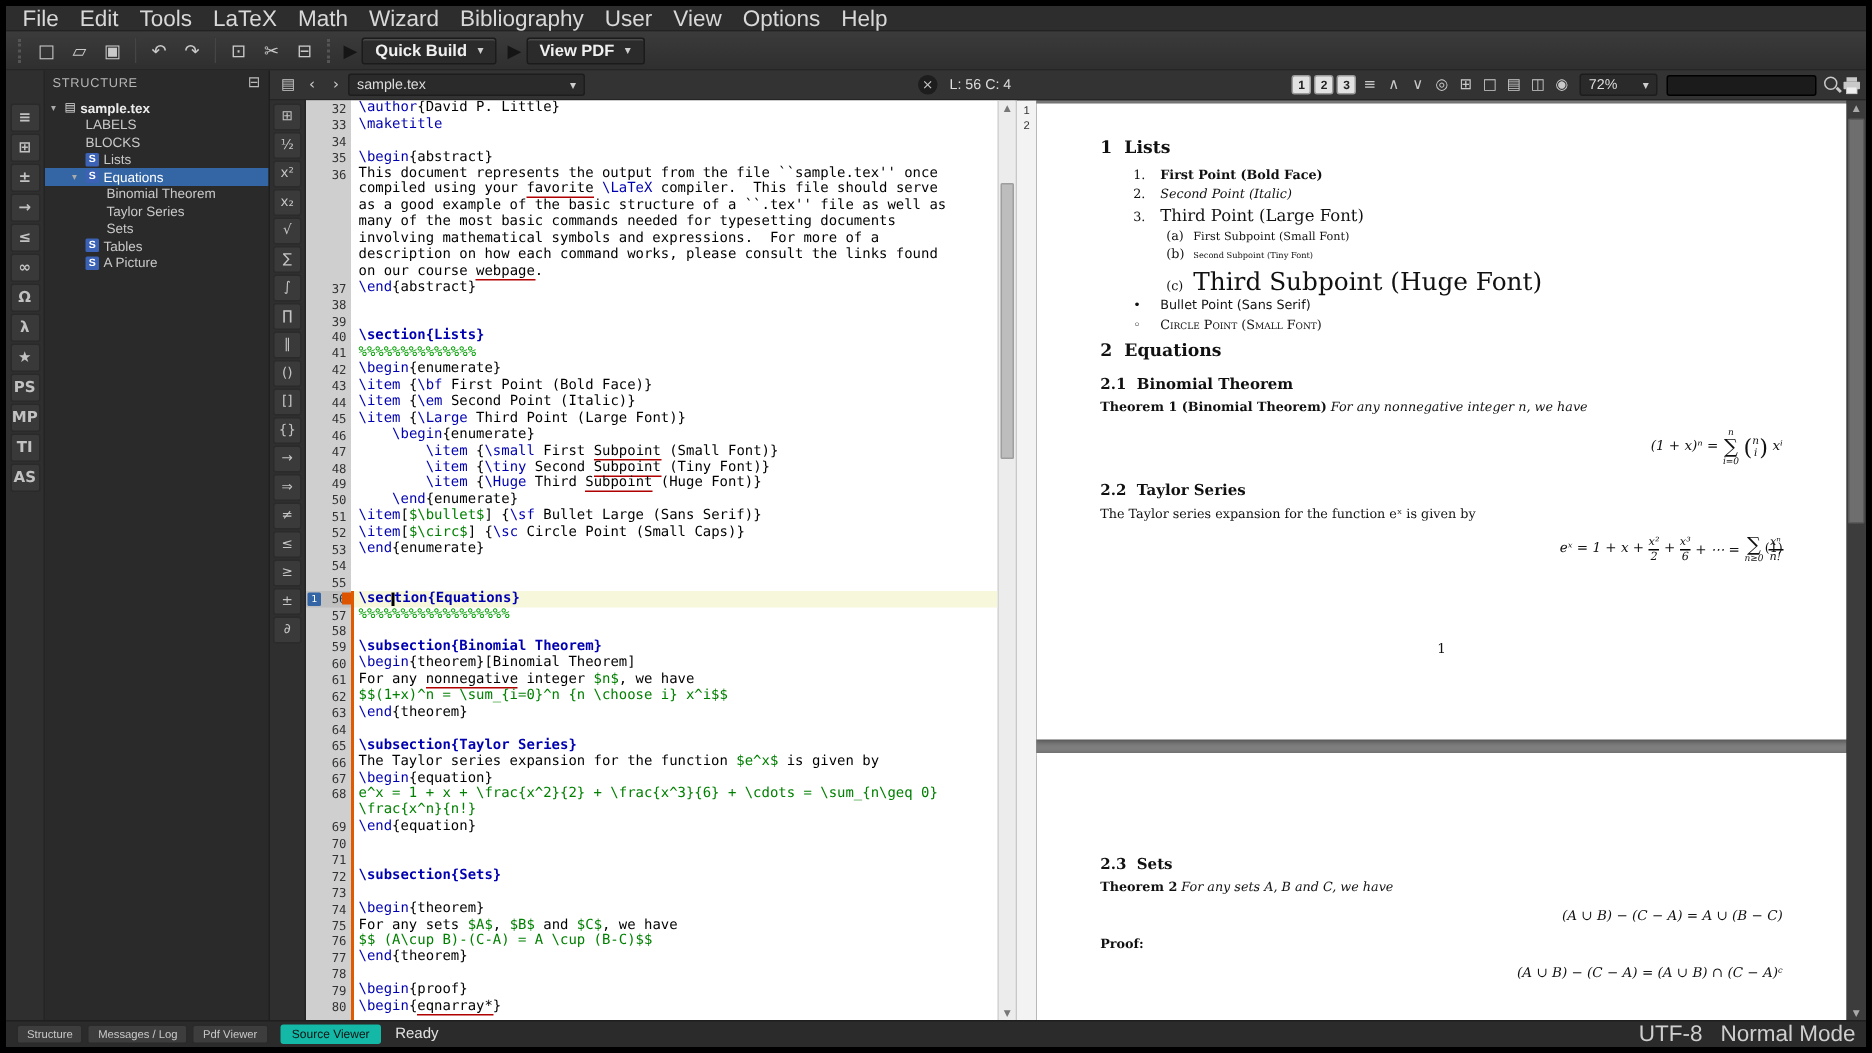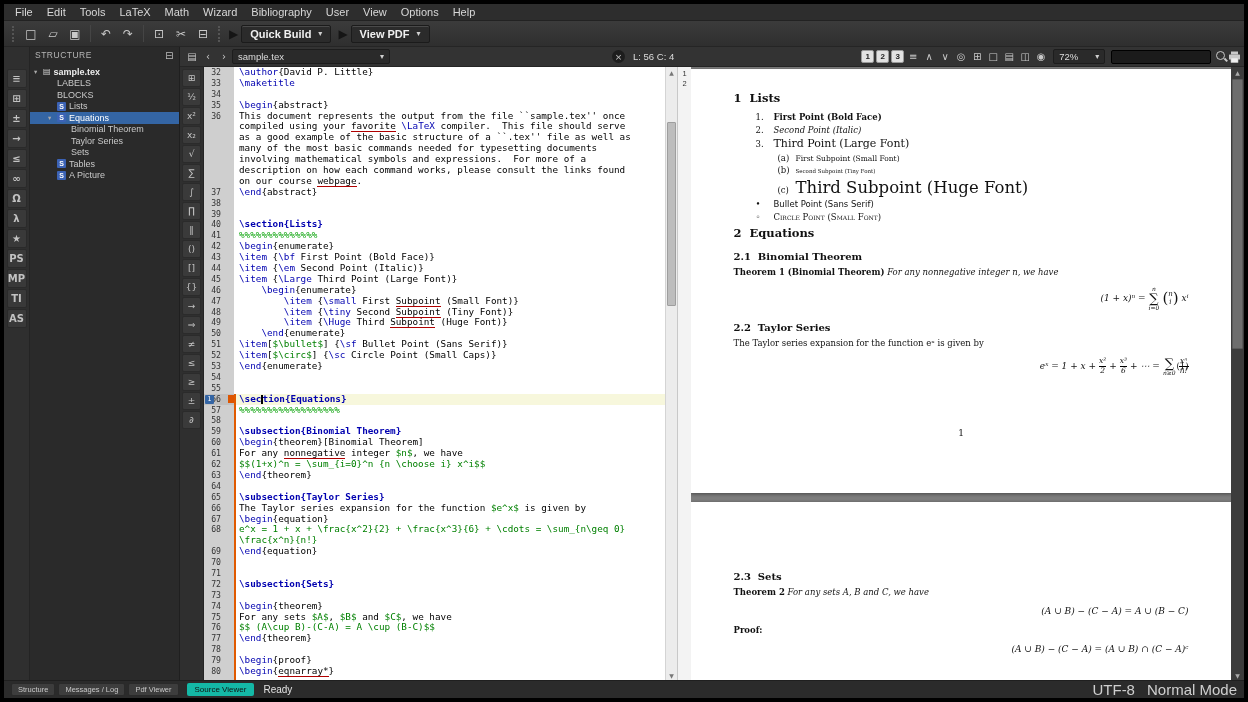--- a/index.html
+++ b/index.html
@@ -1,21 +1,21 @@
 <!DOCTYPE html>
 <html><head>
 <meta charset="utf-8">
 <style>
   *{margin:0;padding:0;box-sizing:border-box}
   html,body{width:1248px;height:702px;background:#000;overflow:hidden;font-family:"Liberation Sans",sans-serif}
   .window{position:absolute;inset:4px;background:#333;display:flex;flex-direction:column;overflow:hidden}
 
   
   .menubar{height:17px;background:#2d2d2d;border-bottom:1px solid #222;display:flex;align-items:center;padding-left:4px}
-  .menu-item{color:#d8d8d8;font-size:11px;padding:1px 7px;cursor:default}
+  .menu-item{color:#d8d8d8;font-size:15px;padding:1px 7px;cursor:default}
 
   
   .toolbar1{height:26px;background:linear-gradient(#3b3b3b,#2f2f2f);border-bottom:1px solid #252525;display:flex;align-items:center;padding-left:4px}
   .grp{display:flex;align-items:center}
   .grip{width:4px;height:16px;border-left:2px dotted #555;margin:0 4px}
   .tbtn{width:20px;height:20px;display:flex;align-items:center;justify-content:center;color:#c9c9c9;font-size:12px;margin:0 1px;border-radius:2px;font-family:"DejaVu Sans",sans-serif}
   .sep{width:1px;height:17px;background:#222;border-right:1px solid #454545;margin:0 4px}
   .runbtn{color:#151515;font-size:12px;margin:0 3px;font-family:"DejaVu Sans",sans-serif}
   .ddbtn{background:#2b2b2b;border:1px solid #1b1b1b;box-shadow:inset 0 1px 0 #4a4a4a;color:#f0f0f0;font-size:11px;font-weight:bold;height:18px;padding:0 8px;display:flex;gap:7px;align-items:center;border-radius:2px;margin-right:4px;font-family:"Liberation Sans",sans-serif}
   .dd{font-size:8px;color:#cfcfcf;font-family:"DejaVu Sans",sans-serif}
@@ -52,21 +52,21 @@
   .rightgrp{margin-left:auto;display:flex;align-items:center;gap:5px;padding-right:4px}
 
   
   .work{flex:1;display:flex;min-height:0}
   .math-iconbar{width:24px;background:#2f2f2f;border-right:1px solid #242424;display:flex;flex-direction:column;align-items:center;padding-top:2px;gap:1px;flex:none;overflow:hidden}
   .mibtn{width:19px;height:18px;font-size:9px;color:#c5c5c5;background:#3a3a3a;border:1px solid #2b2b2b;border-radius:2px;display:flex;align-items:center;justify-content:center;flex:none;font-family:"DejaVu Sans",sans-serif}
 
   .editor{flex:1;background:#fff;position:relative;display:flex;min-width:0}
   .codewrap{flex:1;overflow:hidden;position:relative;background:linear-gradient(to right,#cfcfcf 30px,#fff 30px)}
   .cl{display:flex;height:10.9px;line-height:10.9px;font-family:"DejaVu Sans Mono",monospace;font-size:9.3px;white-space:pre}
-  .gut{width:30px;flex:none;position:relative;display:flex;align-items:flex-end;justify-content:flex-end;padding-right:13px;font-size:8.2px;color:#333;font-family:"DejaVu Sans Mono",monospace}
+  .gut{width:30px;flex:none;position:relative;display:flex;align-items:flex-end;justify-content:flex-end;padding-right:3px;font-size:8.2px;color:#333;font-family:"DejaVu Sans Mono",monospace}
   .cl.cur .gut{background:#c0c0c0}
   .ctext{flex:1;padding-left:5px;color:#000;position:relative;z-index:1}
   .cl.cur .ctext{background:#f7f7dc}
   .bmk{position:absolute;left:1px;top:1px;width:9px;height:9px;background:#3465a4;color:#fff;font-size:6.5px;display:flex;align-items:center;justify-content:center;border-radius:1px}
   .lmark{position:absolute;right:-1px;top:1px;width:7px;height:8px;background:#dd5500;z-index:2}
   .blockline{position:absolute;left:30px;width:2px;background:#e05a00;bottom:0;z-index:3}
   .caret{display:inline-block;width:1.2px;height:9px;background:#000;vertical-align:text-bottom}
   .sk{color:#0000b0}
   .ss{color:#0000b0;font-weight:bold}
   .sc{color:#00a000}
@@ -332,21 +332,21 @@
                 <div class="cl"><span class="gut"><span class="lnum">41</span></span><span class="ctext"><span class="sc">%%%%%%%%%%%%%%</span></span></div>
                 <div class="cl"><span class="gut"><span class="lnum">42</span></span><span class="ctext"><span class="sk">\begin</span><span class="st">{enumerate}</span></span></div>
                 <div class="cl"><span class="gut"><span class="lnum">43</span></span><span class="ctext"><span class="sk">\item</span><span class="st"> {</span><span class="sk">\bf</span><span class="st"> First Point (Bold Face)}</span></span></div>
                 <div class="cl"><span class="gut"><span class="lnum">44</span></span><span class="ctext"><span class="sk">\item</span><span class="st"> {</span><span class="sk">\em</span><span class="st"> Second Point (Italic)}</span></span></div>
                 <div class="cl"><span class="gut"><span class="lnum">45</span></span><span class="ctext"><span class="sk">\item</span><span class="st"> {</span><span class="sk">\Large</span><span class="st"> Third Point (Large Font)}</span></span></div>
                 <div class="cl"><span class="gut"><span class="lnum">46</span></span><span class="ctext"><span class="st">    </span><span class="sk">\begin</span><span class="st">{enumerate}</span></span></div>
                 <div class="cl"><span class="gut"><span class="lnum">47</span></span><span class="ctext"><span class="st">        </span><span class="sk">\item</span><span class="st"> {</span><span class="sk">\small</span><span class="st"> First </span><span class="su">Subpoint</span><span class="st"> (Small Font)}</span></span></div>
                 <div class="cl"><span class="gut"><span class="lnum">48</span></span><span class="ctext"><span class="st">        </span><span class="sk">\item</span><span class="st"> {</span><span class="sk">\tiny</span><span class="st"> Second </span><span class="su">Subpoint</span><span class="st"> (Tiny Font)}</span></span></div>
                 <div class="cl"><span class="gut"><span class="lnum">49</span></span><span class="ctext"><span class="st">        </span><span class="sk">\item</span><span class="st"> {</span><span class="sk">\Huge</span><span class="st"> Third </span><span class="su">Subpoint</span><span class="st"> (Huge Font)}</span></span></div>
                 <div class="cl"><span class="gut"><span class="lnum">50</span></span><span class="ctext"><span class="st">    </span><span class="sk">\end</span><span class="st">{enumerate}</span></span></div>
-                <div class="cl"><span class="gut"><span class="lnum">51</span></span><span class="ctext"><span class="sk">\item</span><span class="st">[</span><span class="sm">$\bullet$</span><span class="st">] {</span><span class="sk">\sf</span><span class="st"> Bullet Point (Sans Serif)}</span></span></div>
+                <div class="cl"><span class="gut"><span class="lnum">51</span></span><span class="ctext"><span class="sk">\item</span><span class="st">[</span><span class="sm">$\bullet$</span><span class="st">] {</span><span class="sk">\sf</span><span class="st"> Bullet Large (Sans Serif)}</span></span></div>
                 <div class="cl"><span class="gut"><span class="lnum">52</span></span><span class="ctext"><span class="sk">\item</span><span class="st">[</span><span class="sm">$\circ$</span><span class="st">] {</span><span class="sk">\sc</span><span class="st"> Circle Point (Small Caps)}</span></span></div>
                 <div class="cl"><span class="gut"><span class="lnum">53</span></span><span class="ctext"><span class="sk">\end</span><span class="st">{enumerate}</span></span></div>
                 <div class="cl"><span class="gut"><span class="lnum">54</span></span><span class="ctext"></span></div>
                 <div class="cl"><span class="gut"><span class="lnum">55</span></span><span class="ctext"></span></div>
                 <div class="cl cur"><span class="gut"><span class="bmk">1</span><span class="lnum">56</span><span class="lmark"></span></span><span class="ctext"><span class="ss">\sec</span><span class="caret"></span><span class="ss">tion{Equations}</span></span></div>
                 <div class="cl"><span class="gut"><span class="lnum">57</span></span><span class="ctext"><span class="sc">%%%%%%%%%%%%%%%%%%</span></span></div>
                 <div class="cl"><span class="gut"><span class="lnum">58</span></span><span class="ctext"></span></div>
                 <div class="cl"><span class="gut"><span class="lnum">59</span></span><span class="ctext"><span class="ss">\subsection{Binomial Theorem}</span></span></div>
                 <div class="cl"><span class="gut"><span class="lnum">60</span></span><span class="ctext"><span class="sk">\begin</span><span class="st">{theorem}[Binomial Theorem]</span></span></div>
                 <div class="cl"><span class="gut"><span class="lnum">61</span></span><span class="ctext"><span class="st">For any </span><span class="su">nonnegative</span><span class="st"> integer </span><span class="sm">$n$</span><span class="st">, we have</span></span></div>

